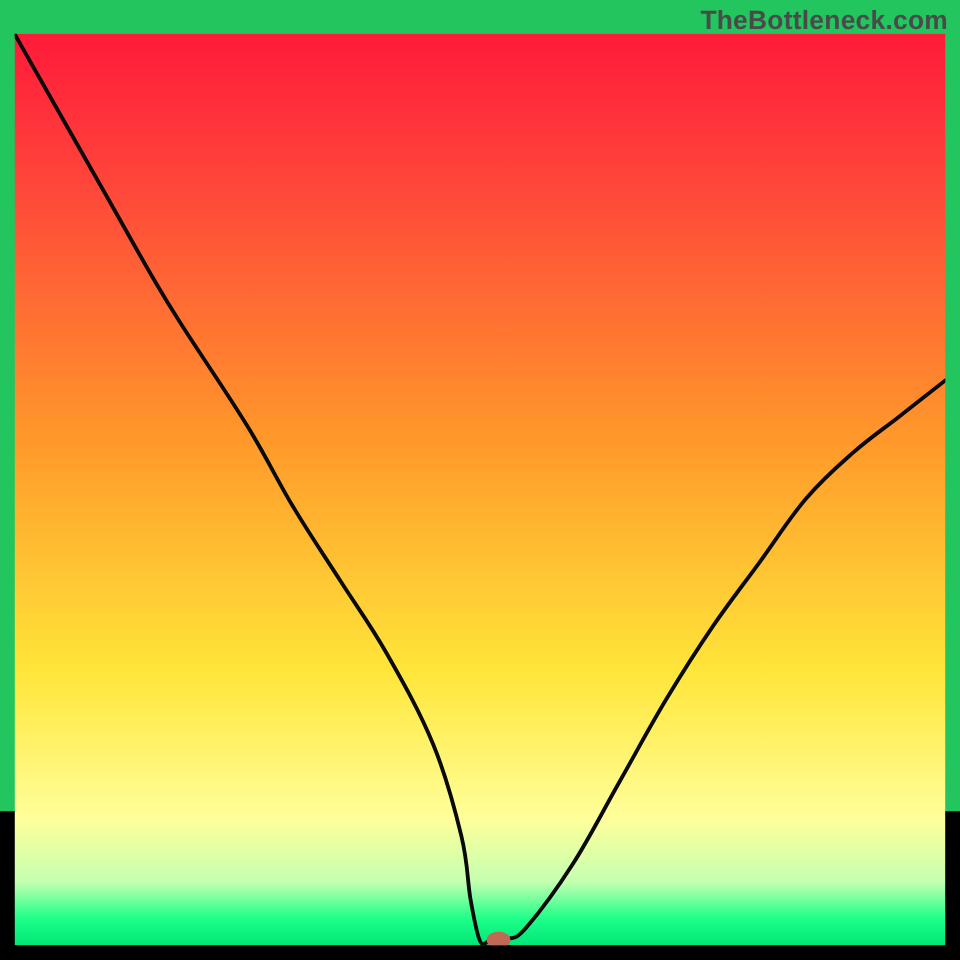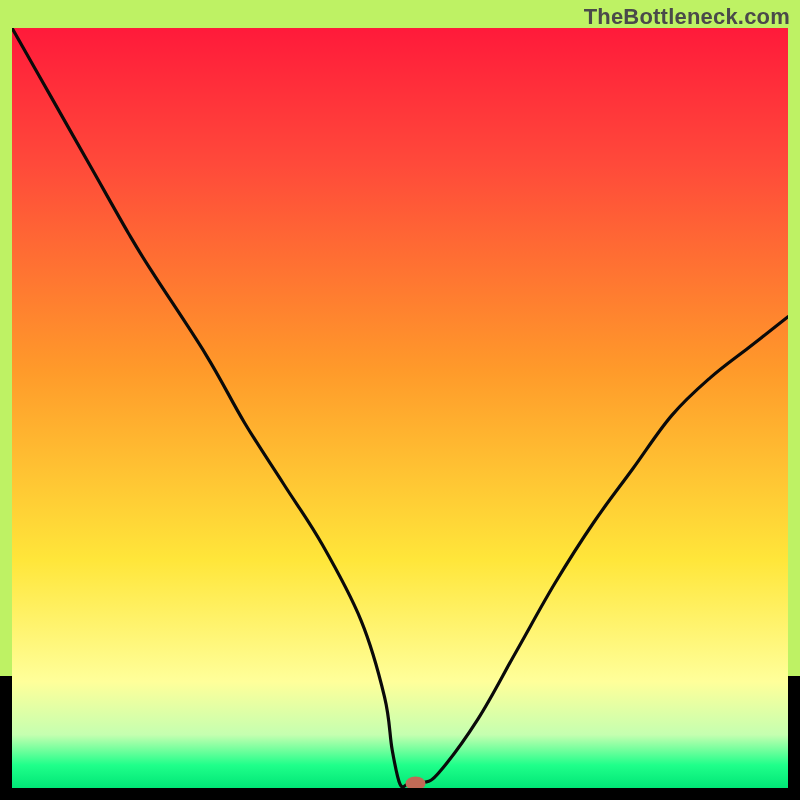--- a/index.html
+++ b/index.html
@@ -8,21 +8,21 @@
     width: 800px;
     height: 800px;
     background: #000;
     font-family: Arial, Helvetica, sans-serif;
     overflow: hidden;
   }
   .frame {
     position: relative;
     width: 800px;
     height: 676px;
-    background: #bef264;
+    background: #22c55e;
   }
   .watermark {
     position: absolute;
     top: 4px;
     right: 10px;
     color: #4a4a4a;
     font-size: 22px;
     font-weight: 600;
     letter-spacing: 0.2px;
     z-index: 10;

